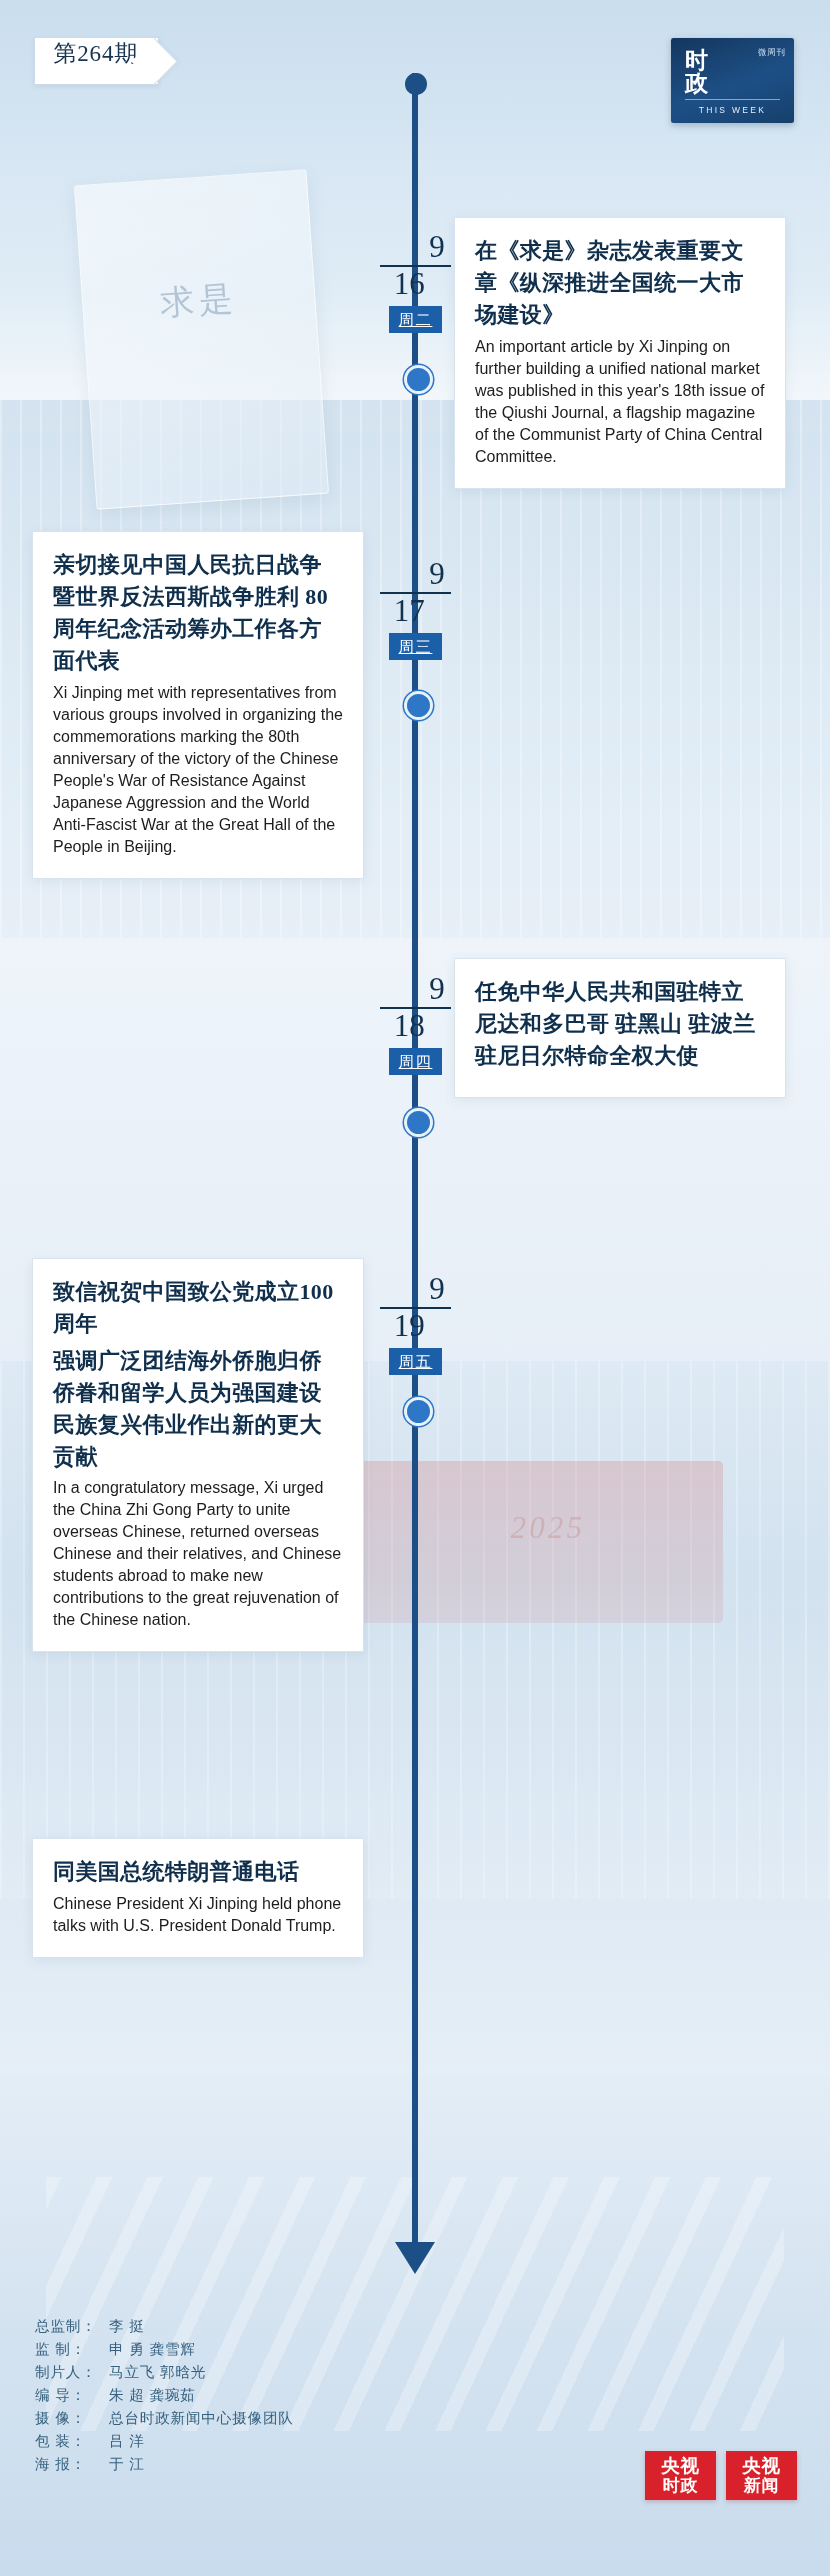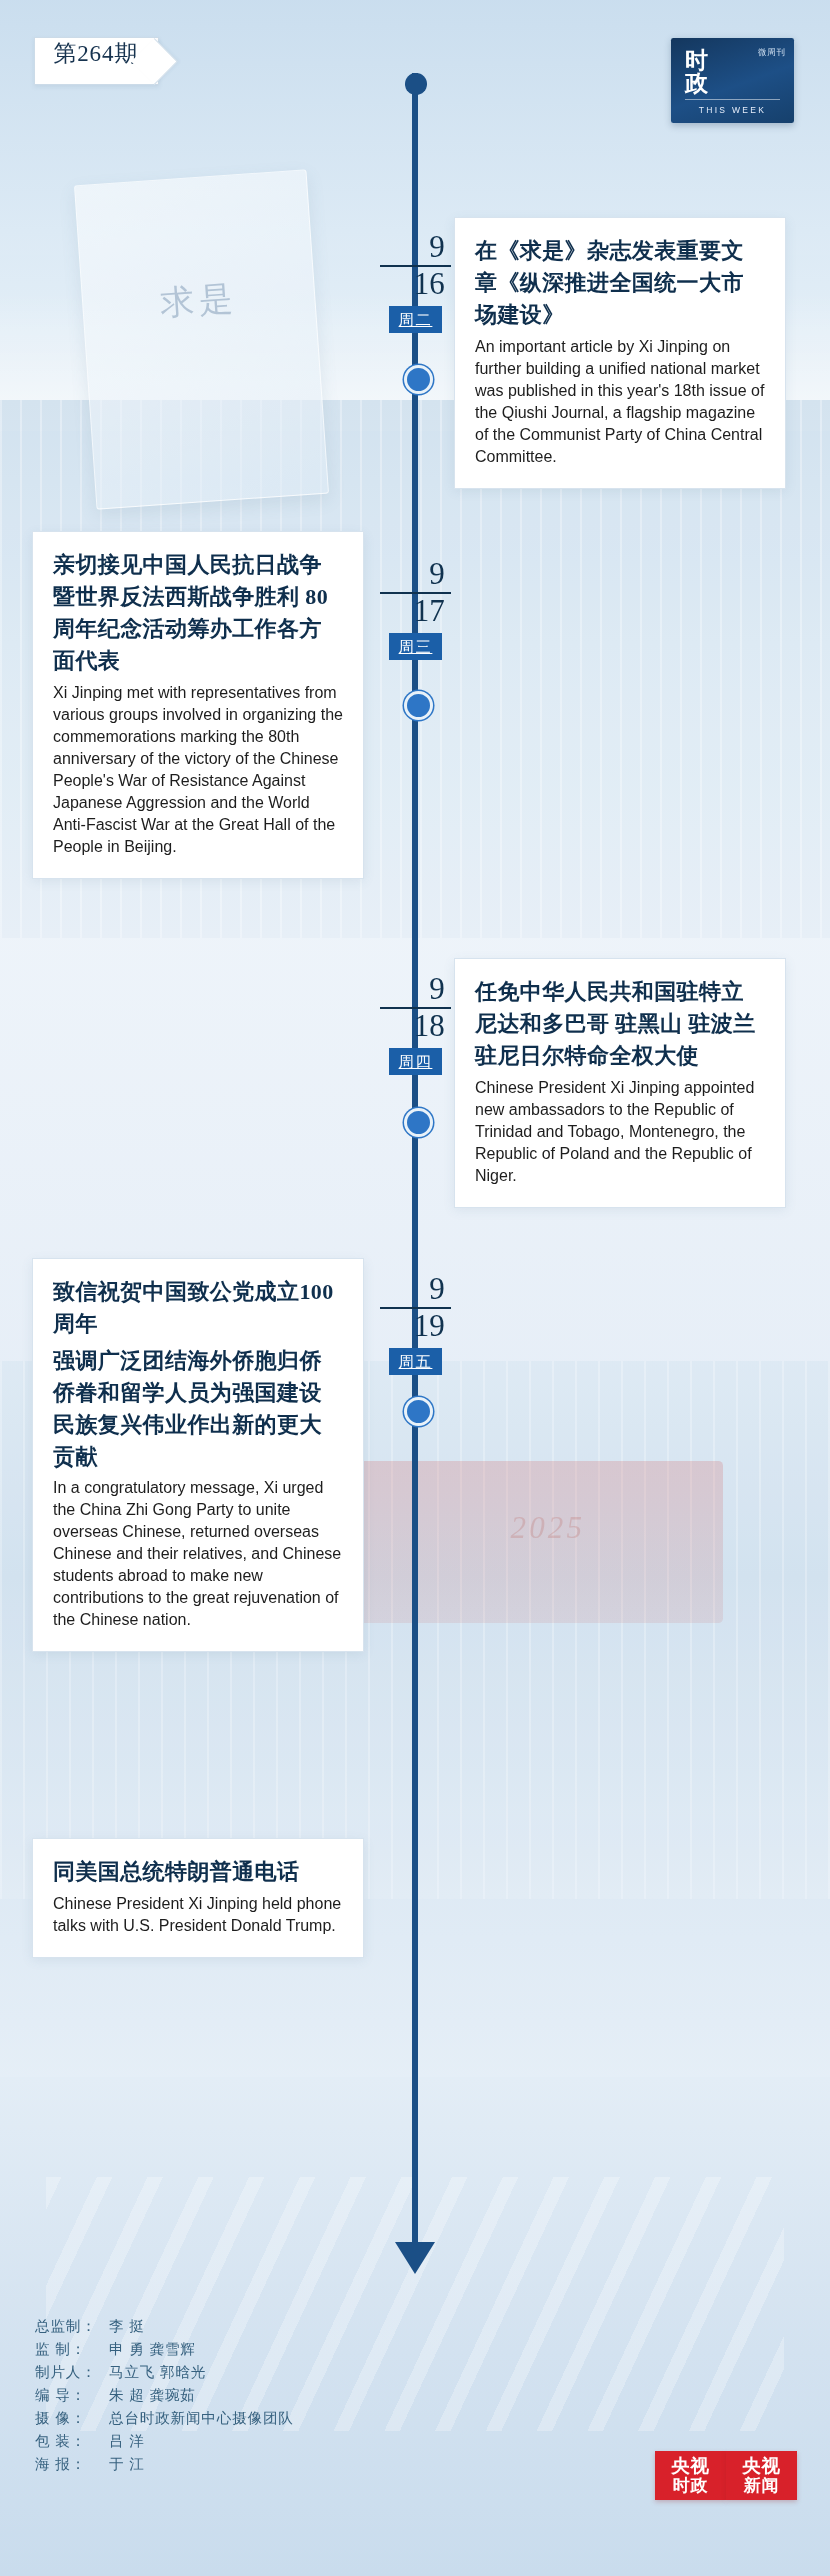--- a/index.html
+++ b/index.html
@@ -213,21 +213,20 @@
     height: 2.3px;
     background: #10324f;
     margin: 1.5px auto 1.5px;
     width: 71px;
   }
   .date-chip .d {
     font-family: "Liberation Serif", serif;
     font-size: 31px;
     line-height: 32px;
     color: #10324f;
-    text-align: right;
     padding-right: 12.3px;
   }
   .date-chip .w {
     display: inline-block;
     margin-top: 6.2px;
     background: #1b5fa8;
     color: #fff;
     font-size: 15.4px;
     line-height: 15.4px;
     padding: 5.4px 9.2px;
@@ -272,21 +271,21 @@
     font-size: 14.6px;
     line-height: 23px;
     letter-spacing: 0.8px;
   }
   .credits .row span.k { display: inline-block; width: 74px; }
   .cctv-logos {
     position: absolute;
     right: 34px;
     top: 2451px;
     display: flex;
-    gap: 0;
+    gap: 10px;
   }
   .cctv {
     width: 71px; height: 49px;
     background: #d8212a;
     color: #fff;
     display: flex;
     align-items: center;
     justify-content: center;
     font-family: "Liberation Serif", serif;
     font-size: 18.5px;
@@ -369,21 +368,20 @@
     <p class="en">An important article by Xi Jinping on further building a unified national market was published in this year's 18th issue of the Qiushi Journal, a flagship magazine of the Communist Party of China Central Committee.</p>
   </div>
 
   <div class="card left" style="top:531px">
     <h3>亲切接见中国人民抗日战争暨世界反法西斯战争胜利 80 周年纪念活动筹办工作各方面代表</h3>
     <p class="en">Xi Jinping met with representatives from various groups involved in organizing the commemorations marking the 80th anniversary of the victory of the Chinese People's War of Resistance Against Japanese Aggression and the World Anti-Fascist War at the Great Hall of the People in Beijing.</p>
   </div>
 
   <div class="card right" style="top:958px">
     <h3>任免中华人民共和国驻特立尼达和多巴哥 驻黑山 驻波兰 驻尼日尔特命全权大使</h3>
-    <p class="en">Chinese President Xi Jinping appointed new ambassadors to the Republic of Trinidad and Tobago, Montenegro, the Republic of Poland and the Republic of Niger.</p>
   </div>
 
   <div class="card left" style="top:1258px">
     <h3>致信祝贺中国致公党成立100周年</h3>
     <h3>强调广泛团结海外侨胞归侨侨眷和留学人员为强国建设民族复兴伟业作出新的更大贡献</h3>
     <p class="en">In a congratulatory message, Xi urged the China Zhi Gong Party to unite overseas Chinese, returned overseas Chinese and their relatives, and Chinese students abroad to make new contributions to the great rejuvenation of the Chinese nation.</p>
   </div>
 
   <div class="card left" style="top:1838px">
     <h3>同美国总统特朗普通电话</h3>

